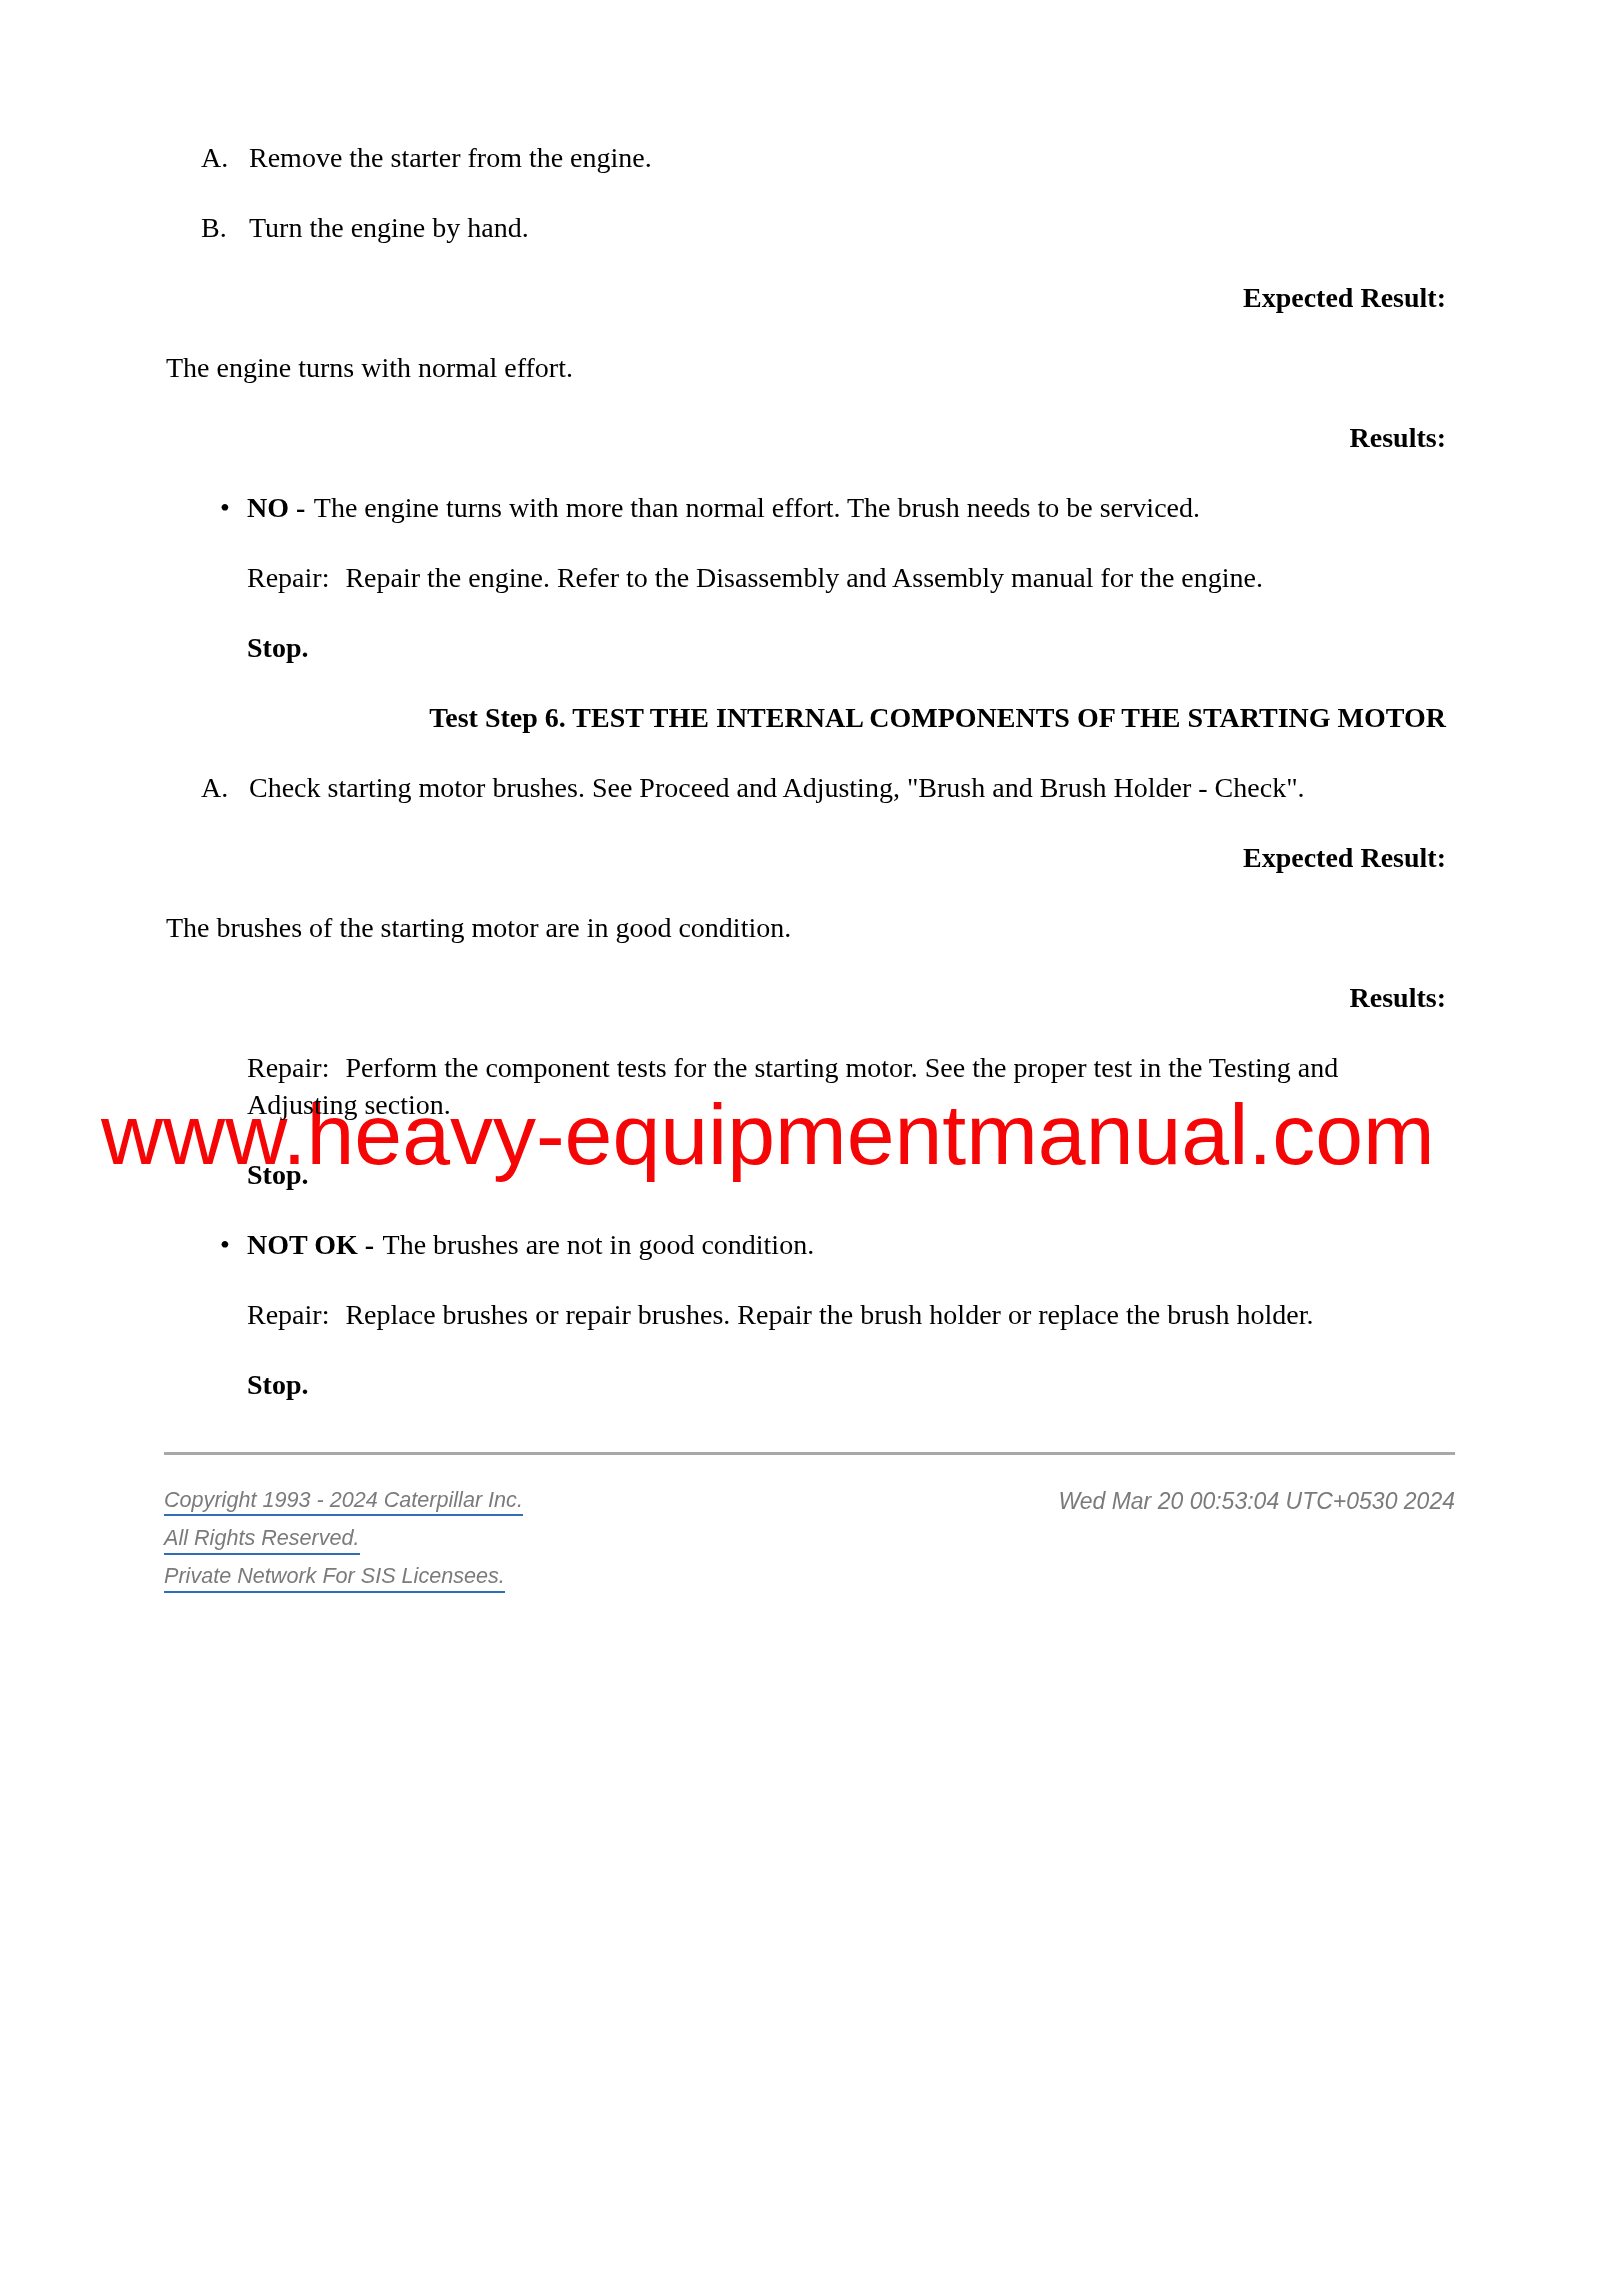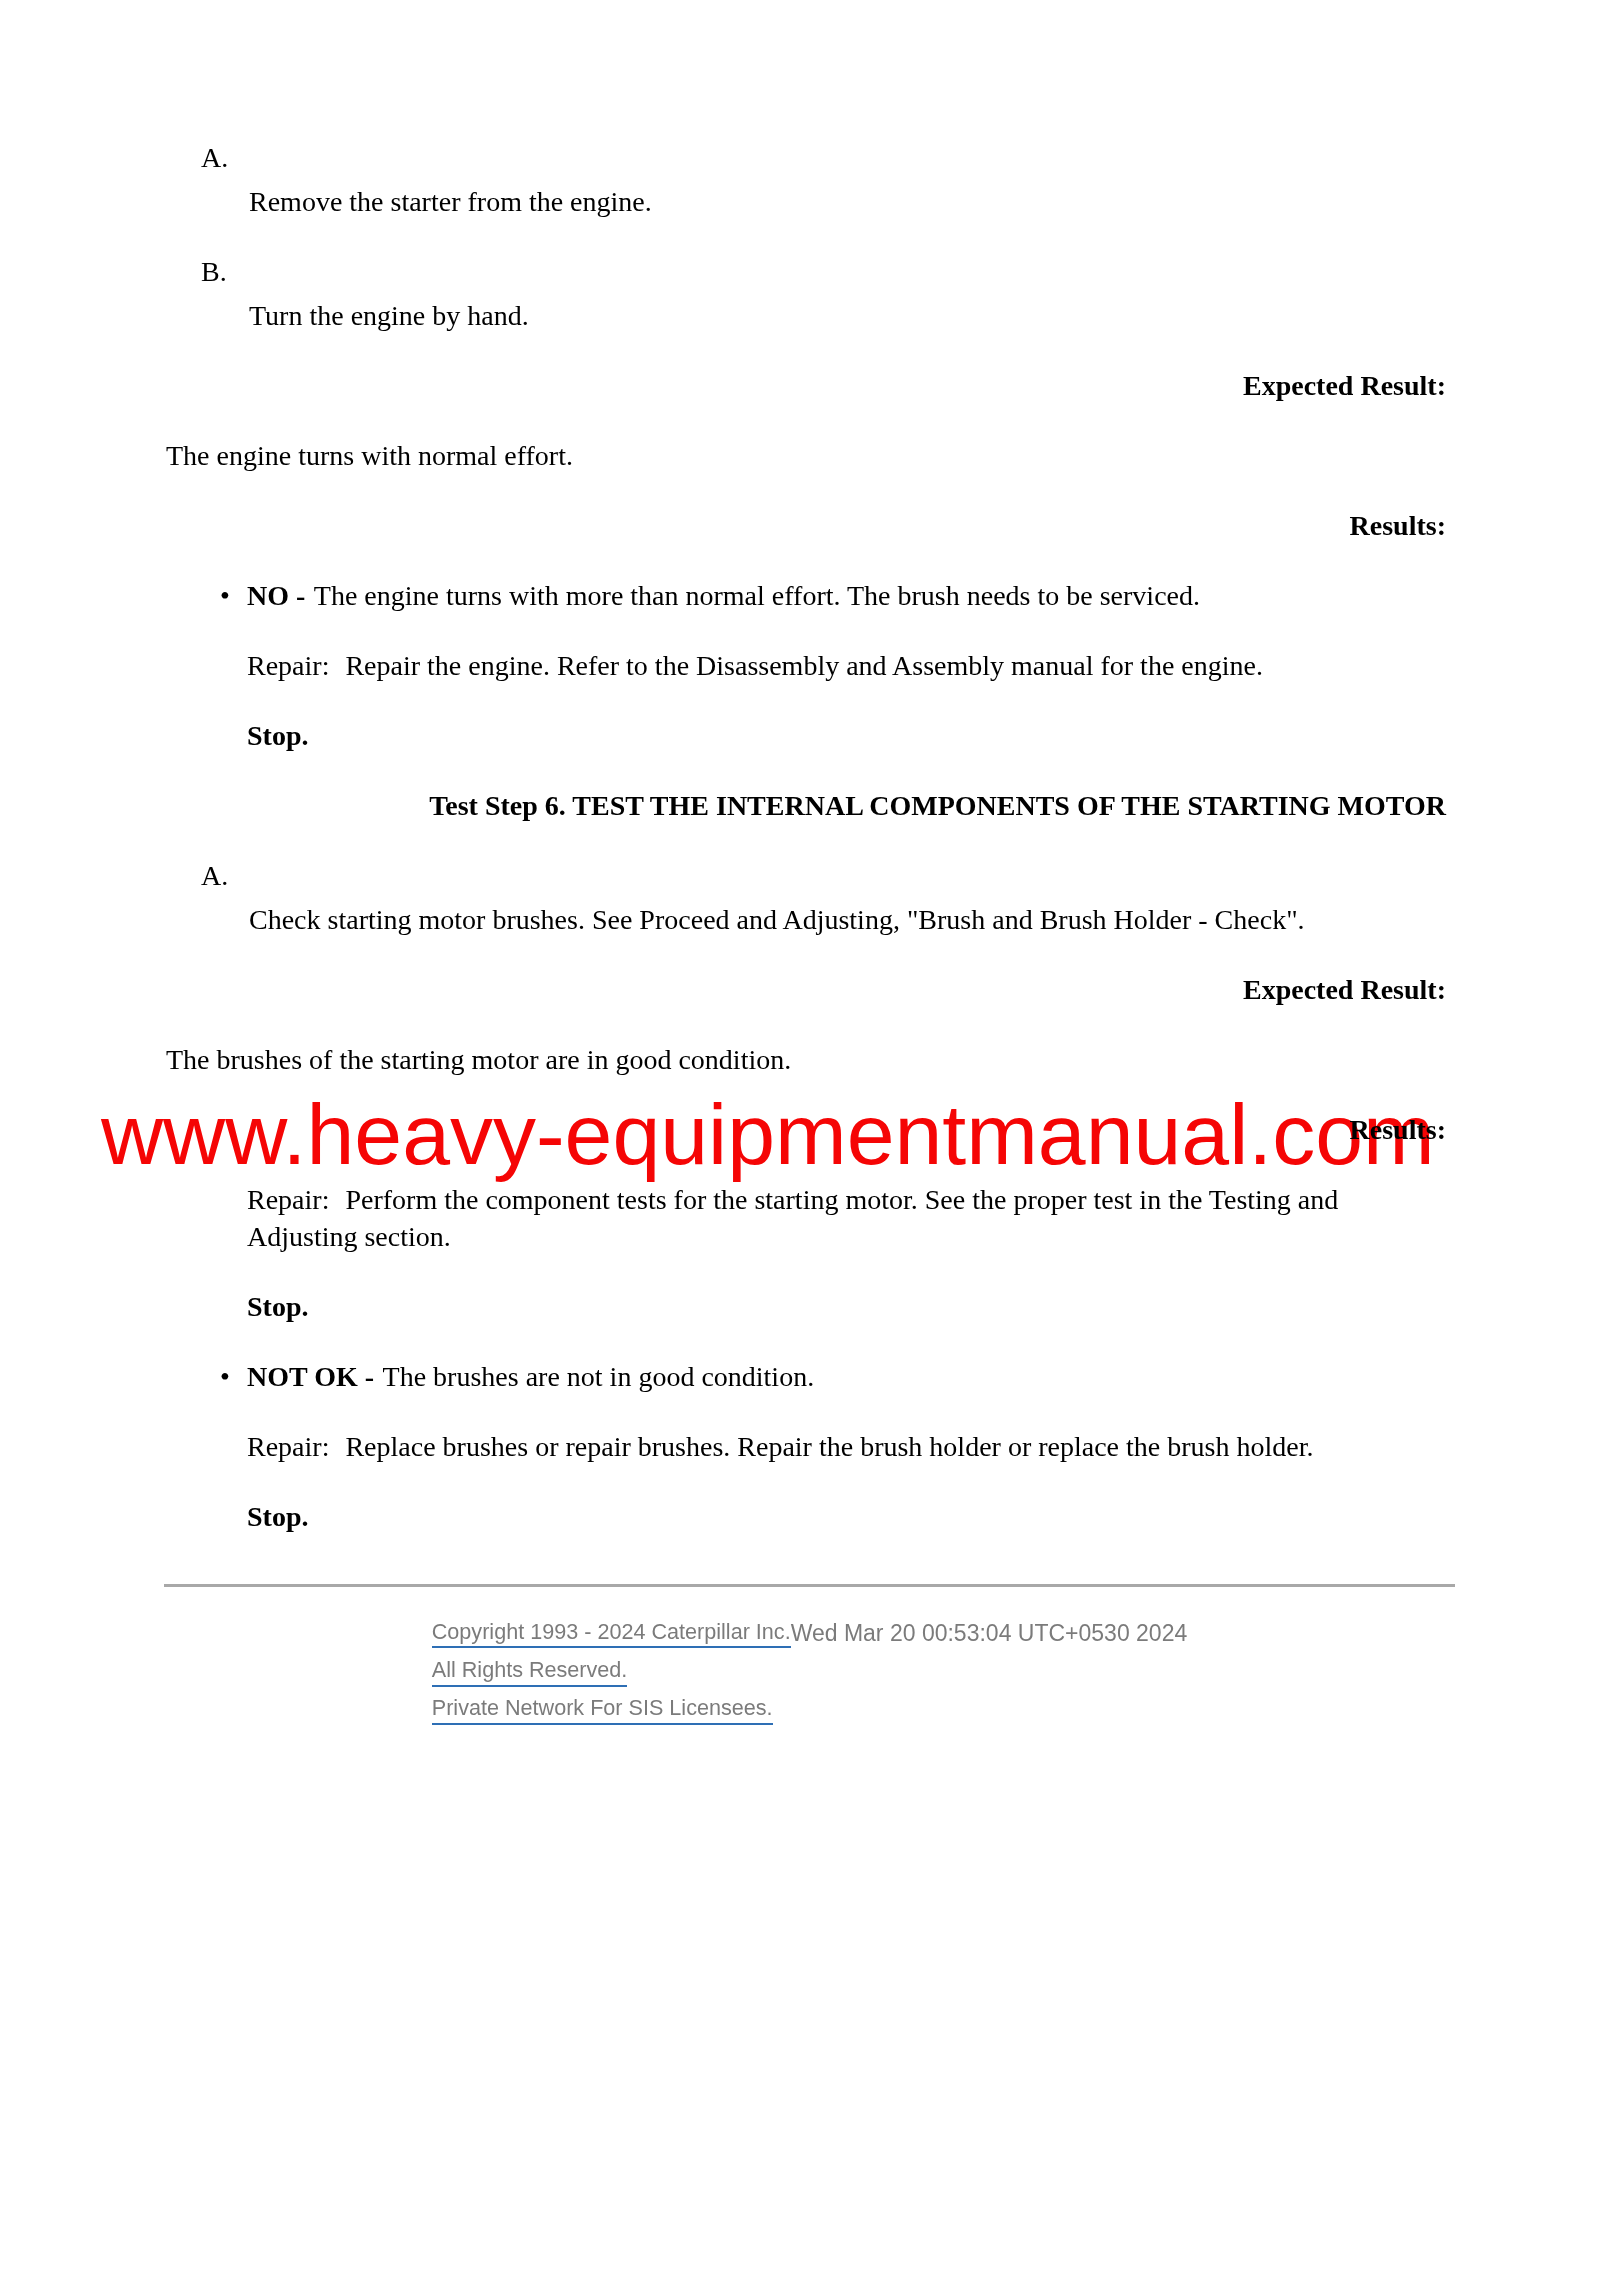--- a/index.html
+++ b/index.html
@@ -19,21 +19,21 @@
   .content {
     padding: 139px 177px 0 166px;
     font-size: 28px;
     line-height: 37px;
   }
   .block { margin: 0 0 33px 0; }
 
   
   .alpha-item { display: flex; margin-left: 35px; }
   .alpha-marker { flex: 0 0 48px; }
-  .alpha-text { flex: 1 1 auto; margin-top: 44px; }
+  .alpha-text { flex: 1 1 auto; }
 
   
   .heading { font-weight: bold; text-align: right; }
 
   
   .bullet-item { display: flex; margin-left: 54px; }
   .bullet-dot { flex: 0 0 27px; }
   .bullet-dot::before { content: "\2022"; }
   .term { font-weight: bold; margin-right: 8.5px; }
 
@@ -59,25 +59,26 @@
   
   .footer { margin: 49px 168px 0 164px; }
   .footer-rule {
     height: 2.6px;
     background: var(--rule-gray, #a8a8a8);
     border: none;
     margin: 0 0 33px 0;
   }
   .footer-row {
     display: flex;
-    justify-content: center;
+    justify-content: space-between;
     align-items: flex-start;
     font-family: "Liberation Sans", sans-serif;
     font-size: 21.6px;
     color: var(--footer-text, #7b7b7b);
+    font-style: italic;
   }
   .footer-link {
     display: table;
     color: var(--footer-text, #7b7b7b);
     text-decoration: none;
     line-height: 23.6px;
     padding-bottom: 3.3px;
     border-bottom: 2.6px solid var(--link-underline, #2e6fb5);
     margin-bottom: 9.2px;
     cursor: pointer;

